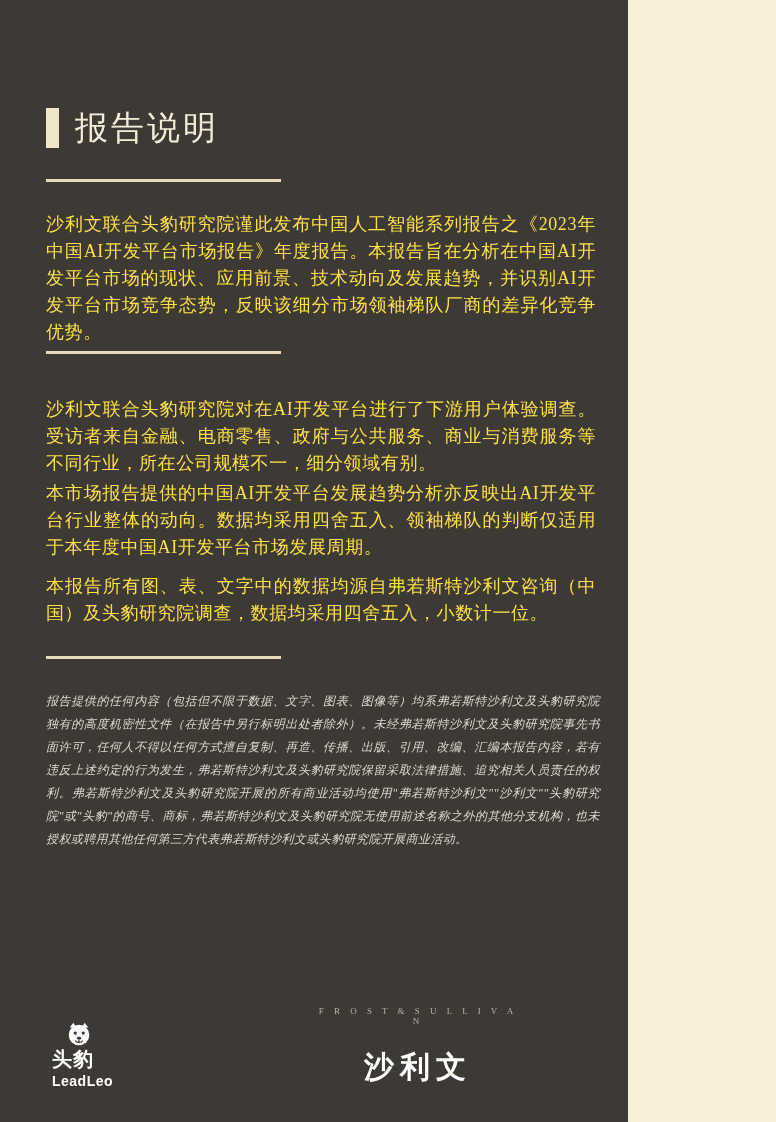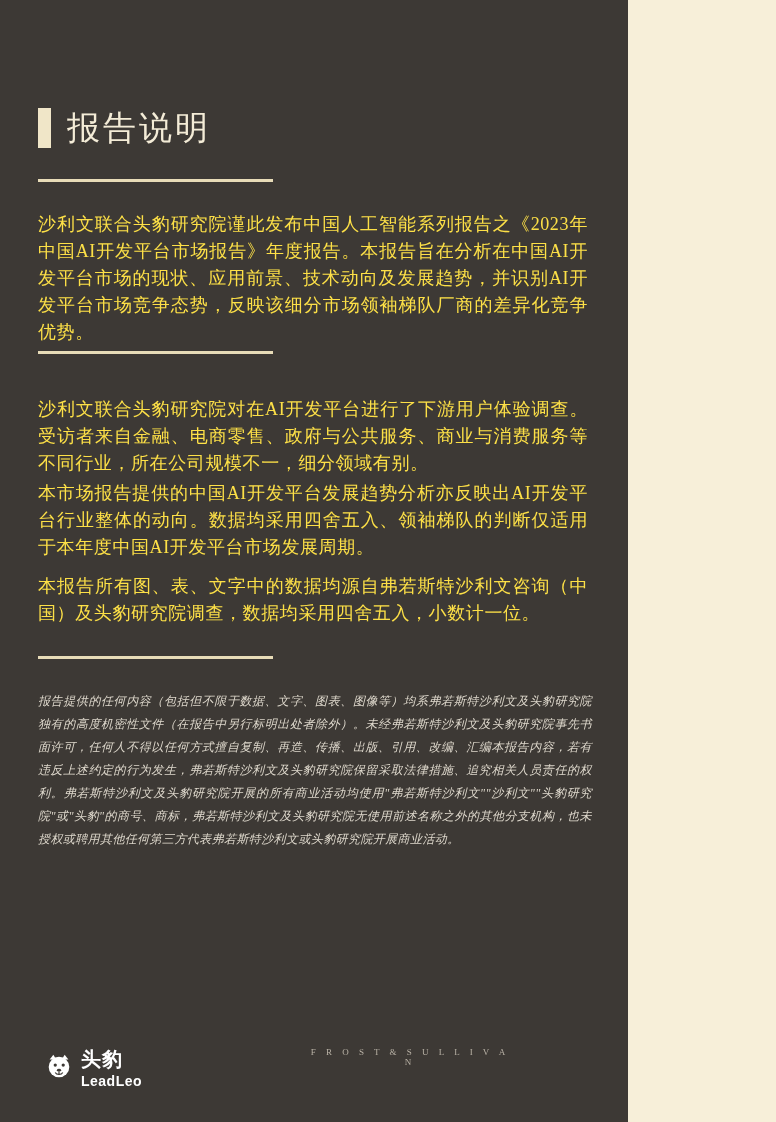--- a/index.html
+++ b/index.html
@@ -19,21 +19,21 @@
     position: absolute;
     top: 0;
     right: 0;
     width: 148px;
     height: 100%;
     background: #f7efd9;
   }
   .content {
     position: absolute;
     top: 0;
-    left: 0;
+    left: 8px;
     width: 628px;
     height: 100%;
   }
 
   
   .title-row {
     position: absolute;
     left: 38px;
     top: 108px;
     display: flex;
@@ -96,21 +96,22 @@
     left: 0;
     bottom: 34px;
     width: 628px;
     height: 60px;
   }
   .leadleo {
     position: absolute;
     left: 44px;
     bottom: 0;
     display: flex;
-    align-items: flex-start;
+    align-items: center;
+    flex-direction: column;
   }
   .leopard-mark {
     width: 30px;
     height: 30px;
     margin-right: 7px;
     margin-top: 2px;
   }
   .leadleo-text {
     display: flex;
     flex-direction: column;
@@ -197,18 +198,19 @@
           <path d="M32 50 Q38 50 40 46" stroke="#3d3935" stroke-width="2.5" fill="none"></path>
         </svg>
         <div class="leadleo-text">
           <span class="leadleo-cn">头豹</span>
           <span class="leadleo-en">LeadLeo</span>
         </div>
       </div>
 
       <div class="frost">
         <div class="frost-en">F R O S T  &amp;  S U L L I V A N</div>
+        <div class="frost-cn">沙利文</div>
       </div>
 
     </div>
 
   </div>
 </div>
 
 </body></html>

